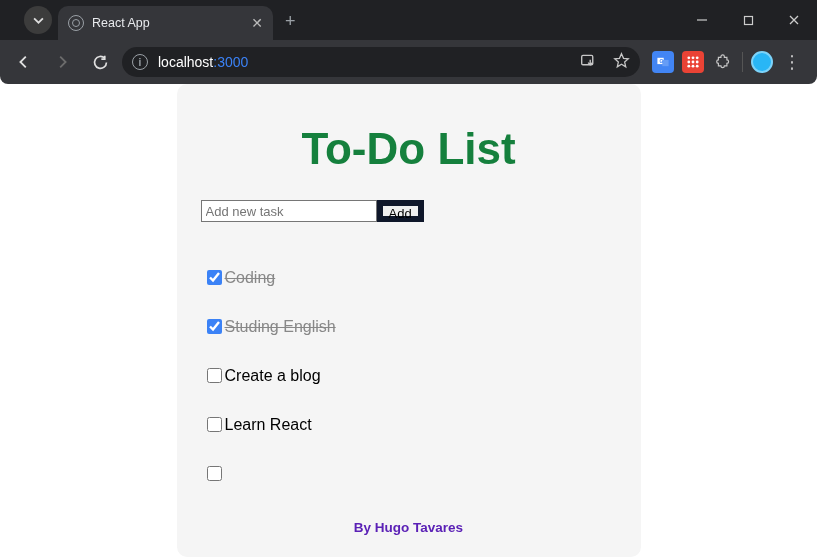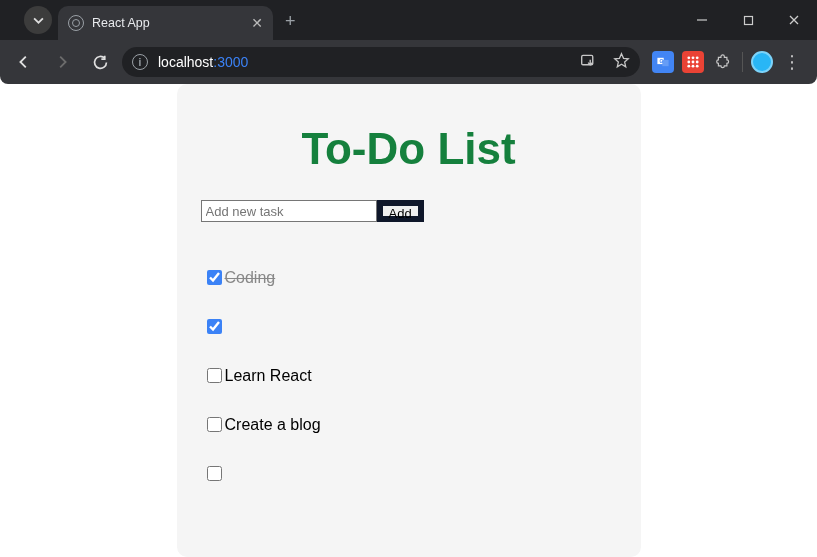--- a/index.html
+++ b/index.html
@@ -323,28 +323,30 @@
       <button>Add</button>
     </div>
 
     <div id="tasks">
         <div class="task done">
           <input type="checkbox" checked="" style="">
           <label>Coding</label>
         </div>
         <div class="task done">
           <input type="checkbox" checked="" style="">
+          <label>Studing English</label>
+        </div>
+        <div class="task">
+          <input type="checkbox" style="">
+          <label>Create a blog</label>
         </div>
         <div class="task">
           <input type="checkbox" style="">
           <label>Learn React</label>
         </div>
         <div class="task">
           <input type="checkbox" style="">
-          <label>Create a blog</label>
-        </div>
-        <div class="task">
-          <input type="checkbox" style="">
         </div>
       </div>
 
+    <div class="footer">By Hugo Tavares</div>
   </div>
 </div>
 
 </body></html>

